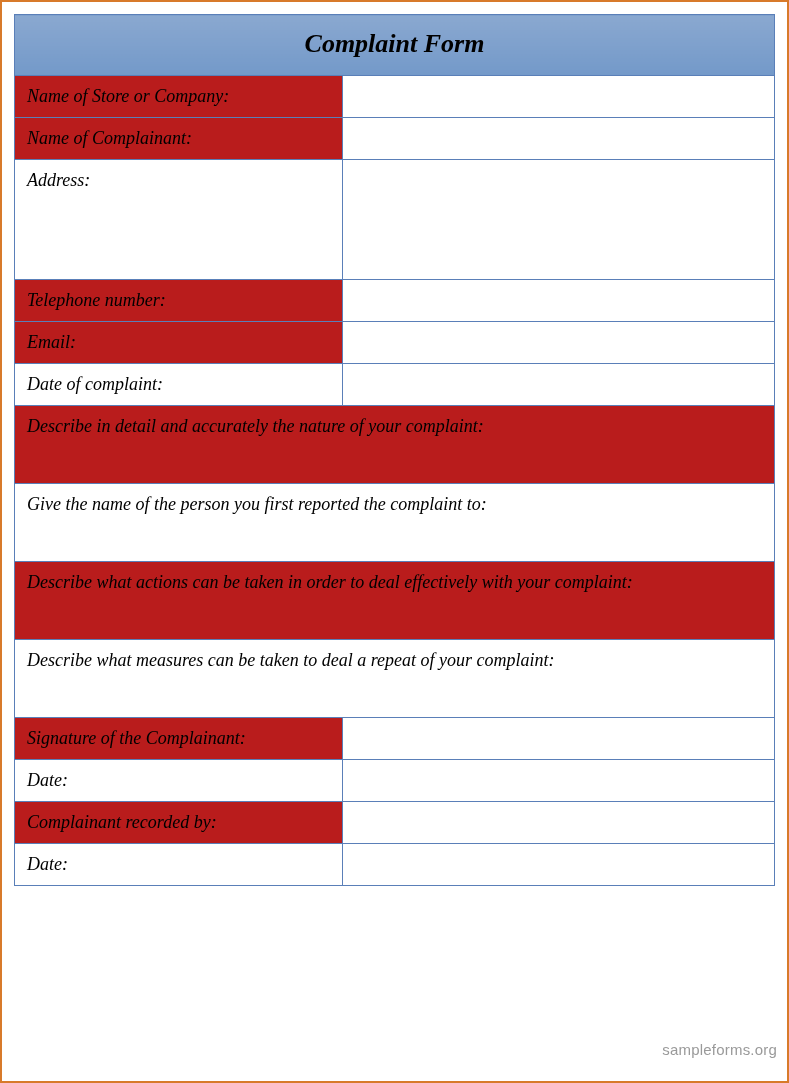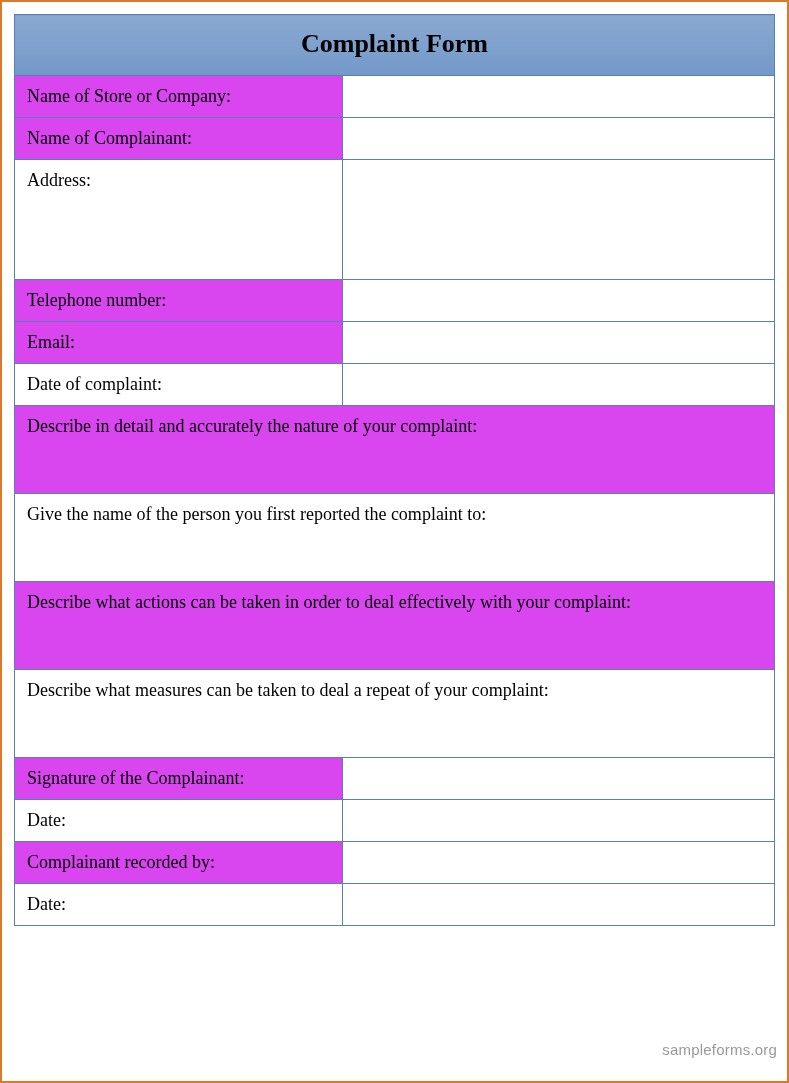--- a/index.html
+++ b/index.html
@@ -13,44 +13,45 @@
   .page {
     width: 789px;
     height: 1083px;
     border: 2px solid #d87a2a;
     padding: 12px;
     position: relative;
   }
   .form-table {
     width: 100%;
     border-collapse: collapse;
+    font-style: italic;
   }
   .form-table td {
     border: 1.5px solid #5a7fb8;
     padding: 10px 12px;
     font-size: 18px;
     color: #000;
     vertical-align: top;
   }
   .header-row td {
     background: linear-gradient(#8aa8d0, #7399c9);
     text-align: center;
     font-size: 26px;
     font-weight: bold;
     padding: 14px 0 16px 0;
     color: #000;
   }
   .shaded {
-    background: #d946ef;
+    background: #b91c1c;
   }
   .label-col {
     width: 260px;
   }
   .full-row td {
-    height: 88px;
+    height: 78px;
   }
   .tall {
     height: 120px;
   }
   .watermark {
     position: absolute;
     right: 10px;
     bottom: 23px;
     font-family: Arial, sans-serif;
     font-size: 15px;

